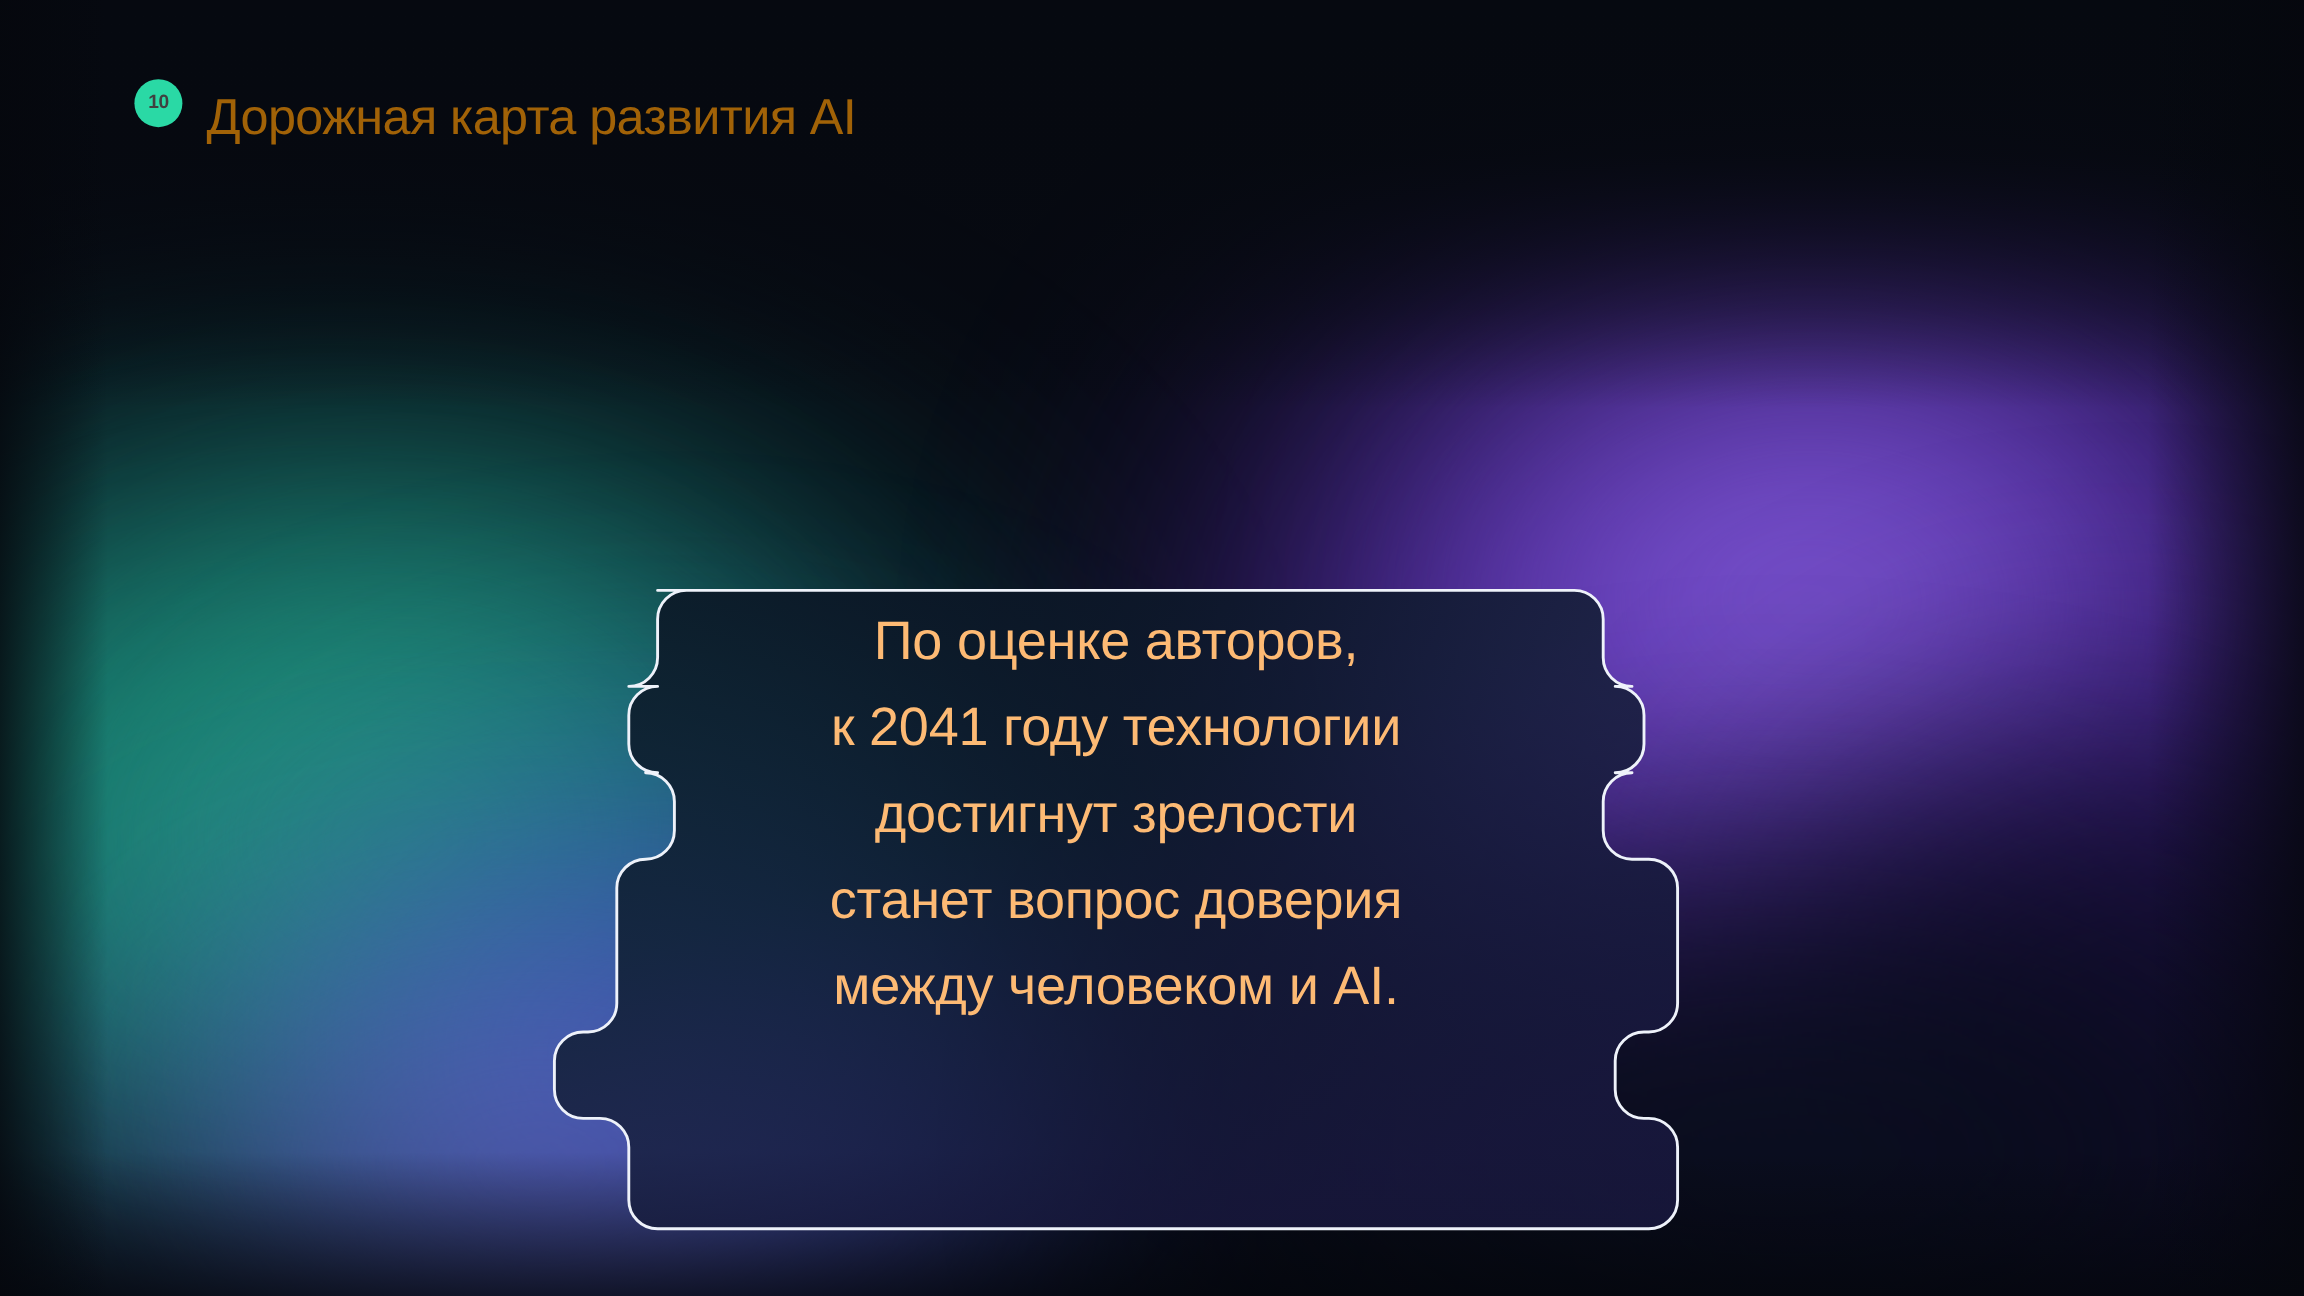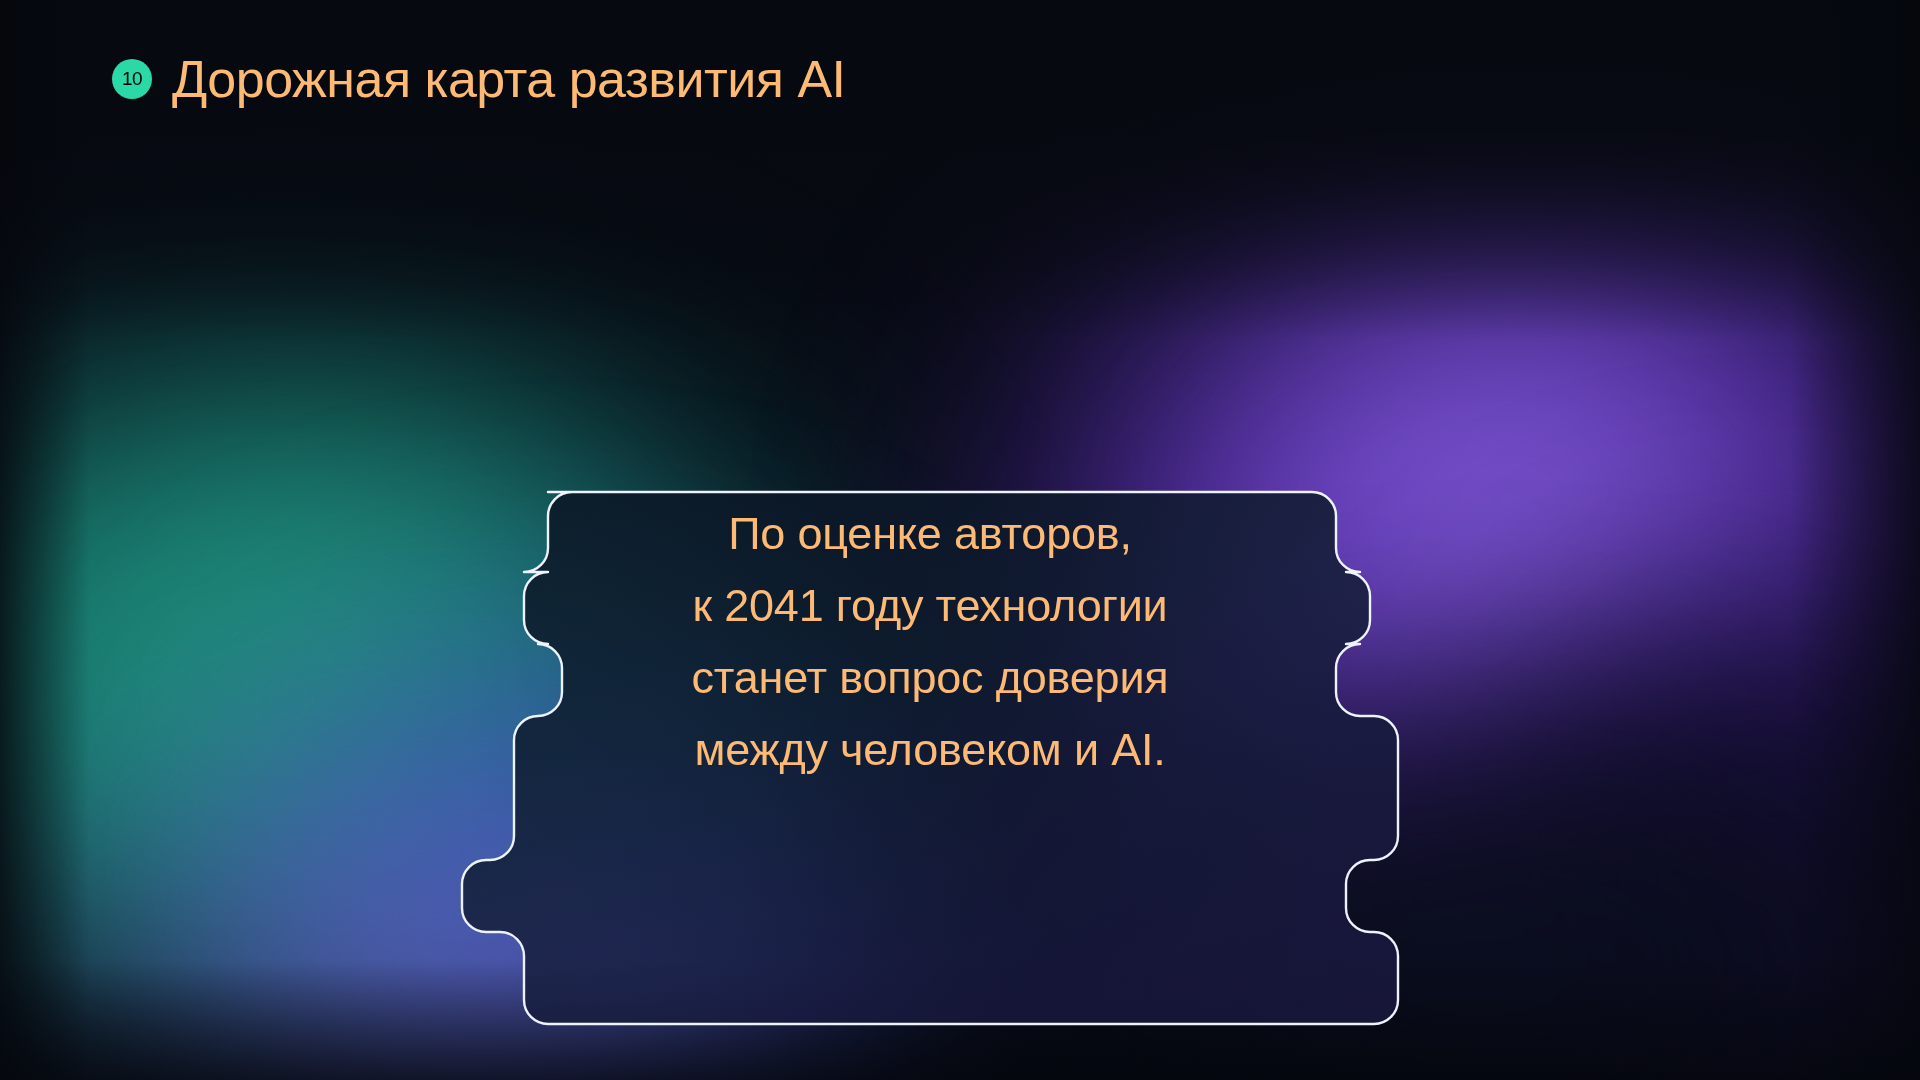--- a/index.html
+++ b/index.html
@@ -113,36 +113,37 @@
     top: 52px;
     display: flex;
     align-items: center;
     gap: 20px;
   }
   .badge {
     width: 40px;
     height: 40px;
     border-radius: 50%;
     background: #2ad9a5;
-    color: #000000;
-    font-size: 19px;
-    font-weight: 400;
+    color: #404040;
+    font-size: 16px;
+    font-weight: 700;
     display: flex;
     align-items: center;
     justify-content: center;
     letter-spacing: -0.5px;
     flex: none;
   }
   .title {
-    color: #fdba74;
-    font-size: 52px;
+    color: #a16207;
+    font-size: 42px;
     font-weight: 400;
     letter-spacing: -0.5px;
     white-space: nowrap;
     line-height: 1.05;
+    margin-top: 24px;
   }
 
   
   .subtitle {
     position: absolute;
     left: 112px;
     top: 155px;
     width: 1330px;
     font-size: 28px;
     line-height: 1.42;
@@ -278,18 +279,19 @@
         H 44
         a 24 24 0 0 0 24 -24
         V 38
         a 24 24 0 0 1 24 -24
         Z" fill="url(#cardFill)" stroke="#eef2fa" stroke-width="2.4" stroke-linejoin="round"></path>
     </svg>
 
     <div class="quote-text">
       <div class="quote-line">По оценке авторов,</div>
       <div class="quote-line">к 2041 году технологии</div>
+      <div class="quote-line">достигнут зрелости</div>
       <div class="quote-line">станет вопрос доверия</div>
       <div class="quote-line">между человеком и AI.</div>
     </div>
   </div>
 
 </div>
 
 </body></html>

